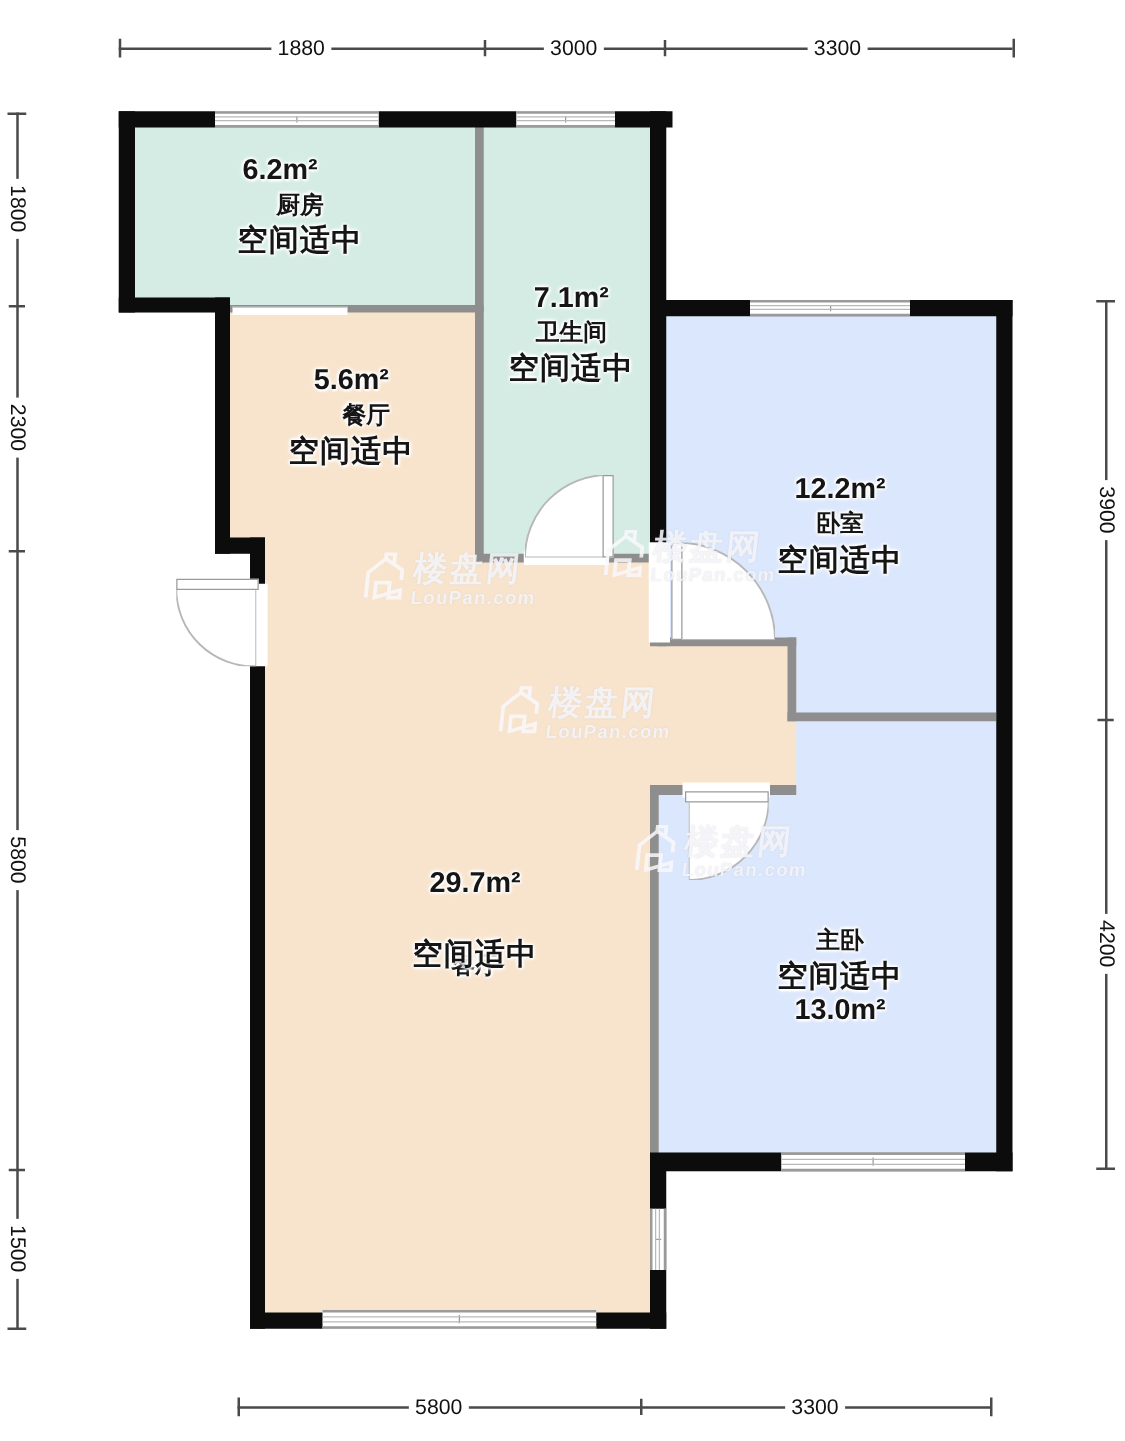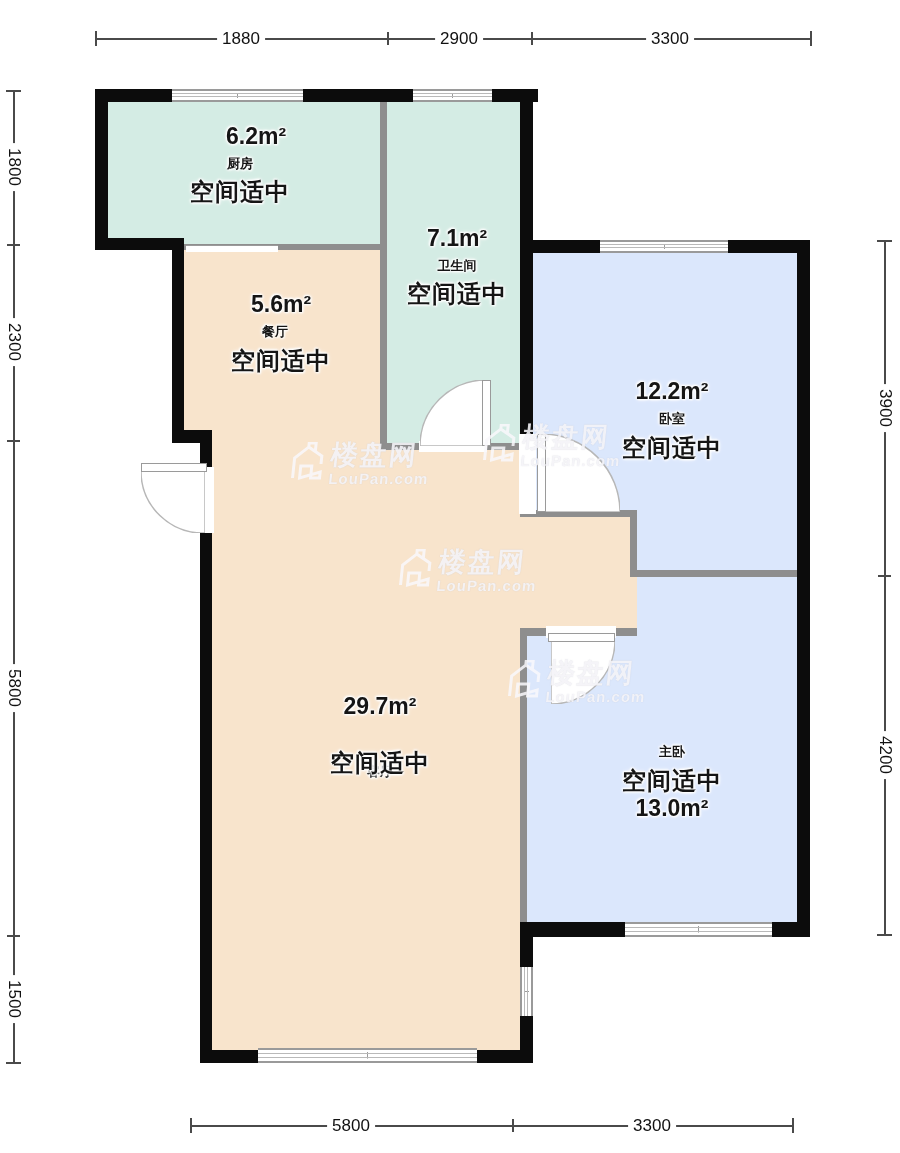--- a/index.html
+++ b/index.html
@@ -26,21 +26,21 @@
     background-image:linear-gradient(90deg,#b9b9b9,#b9b9b9),linear-gradient(90deg,#b9b9b9,#b9b9b9),linear-gradient(#9a9a9a,#9a9a9a);
     background-size:1px 100%,1px 100%,60% 1px;
     background-position:30% 0,66% 0,50% 50%;
     background-repeat:no-repeat;}
   .dwhite{position:absolute;background:#fff;}
   .dleaf{position:absolute;background:#fff;border:1.5px solid #9a9a9a;box-sizing:border-box;}
   
   .rlabel{position:absolute;transform:translate(-50%,-50%);white-space:nowrap;color:#151515;text-align:center;
     text-shadow:0 0 3px #fff,0 0 3px #fff,0 0 5px #fff,1px 1px 2px #fff,-1px -1px 2px #fff;}
   .r-area{font-size:23px;font-weight:700;}
-  .r-name{font-size:13px;font-weight:700;}
+  .r-name{font-size:19px;font-weight:700;}
   .r-status{font-size:24px;font-weight:700;letter-spacing:1px;}
   
   .dline{position:absolute;background:#4a4a4a;}
   .dtick{position:absolute;background:#4a4a4a;}
   .dlabel{position:absolute;transform:translate(-50%,-50%);font-size:17px;color:#111;background:#fff;padding:0 5px;white-space:nowrap;}
   .dlabel.rot{transform:translate(-50%,-50%) rotate(90deg);padding:0 5px;}
   
   .wm{position:absolute;display:flex;align-items:flex-start;color:rgba(249,248,252,0.85);
     text-shadow:0 0 1px rgba(150,155,170,0.35);transform:skewX(-6deg);pointer-events:none;}
   .wm svg{flex:0 0 auto;}
@@ -148,51 +148,51 @@
   <div class="wm" style="left:507px;top:660px;">
     <svg width="36" height="40" viewBox="0 0 36 40">
       <path d="M4 36 V16 L17 5 L31 14 V22 M31 30 V36 H22 V24 H11 V36 Z M17 5 L17 1 L24 1 L24 9" fill="none" stroke="rgba(249,248,252,0.85)" stroke-width="3"></path>
     </svg>
     <div class="wm-text">
         <div class="wm-brand">楼盘网</div>
     <div class="wm-domain">LouPan.com</div>
       </div>
   </div>
 
-  <div class="rlabel r-area" style="left:256px;top:136px;text-align:right;">6.2m²</div>
+  <div class="rlabel r-area" style="left:224px;top:136px;text-align:right;">6.2m²</div>
   <div class="rlabel r-name" style="left:240px;top:164px;">厨房</div>
   <div class="rlabel r-status" style="left:240px;top:192px;">空间适中</div>
 
   <div class="rlabel r-area" style="left:457px;top:238px;">7.1m²</div>
   <div class="rlabel r-name" style="left:457px;top:266px;">卫生间</div>
   <div class="rlabel r-status" style="left:457px;top:294px;">空间适中</div>
 
   <div class="rlabel r-area" style="left:281px;top:304px;">5.6m²</div>
-  <div class="rlabel r-name" style="left:275px;top:332px;">餐厅</div>
+  <div class="rlabel r-name" style="left:293px;top:332px;">餐厅</div>
   <div class="rlabel r-status" style="left:281px;top:361px;">空间适中</div>
 
   <div class="rlabel r-area" style="left:672px;top:391px;">12.2m²</div>
   <div class="rlabel r-name" style="left:672px;top:419px;">卧室</div>
   <div class="rlabel r-status" style="left:672px;top:448px;">空间适中</div>
 
   <div class="rlabel r-area" style="left:380px;top:706px;">29.7m²</div>
   <div class="rlabel r-name" style="left:380px;top:772px;">客厅</div>
   <div class="rlabel r-status" style="left:380px;top:763px;">空间适中</div>
 
   <div class="rlabel r-area" style="left:672px;top:760px;margin-top:48px;">13.0m²</div>
   <div class="rlabel r-name" style="left:672px;top:752px;font-family:Liberation Serif, serif;">主卧</div>
   <div class="rlabel r-status" style="left:672px;top:781px;">空间适中</div>
 
   <div class="dline" style="left:95px;top:38px;width:715px;height:1.5px;"></div>
   <div class="dtick" style="left:95px;top:31px;width:1.5px;height:15px;"></div>
   <div class="dtick" style="left:387px;top:32px;width:1.5px;height:13px;"></div>
   <div class="dtick" style="left:531px;top:32px;width:1.5px;height:13px;"></div>
   <div class="dtick" style="left:810px;top:31px;width:1.5px;height:15px;"></div>
   <div class="dlabel" style="left:241px;top:39px;">1880</div>
-  <div class="dlabel" style="left:459px;top:39px;">2900</div>
+  <div class="dlabel" style="left:459px;top:39px;">3000</div>
   <div class="dlabel" style="left:670px;top:39px;">3300</div>
 
   <div class="dline" style="left:190px;top:1125px;width:602px;height:1.5px;"></div>
   <div class="dtick" style="left:190px;top:1118px;width:1.5px;height:15px;"></div>
   <div class="dtick" style="left:512px;top:1119px;width:1.5px;height:13px;"></div>
   <div class="dtick" style="left:792px;top:1118px;width:1.5px;height:15px;"></div>
   <div class="dlabel" style="left:351px;top:1126px;">5800</div>
   <div class="dlabel" style="left:652px;top:1126px;">3300</div>
 
   <div class="dline" style="left:13px;top:90px;width:1.5px;height:973px;"></div>

